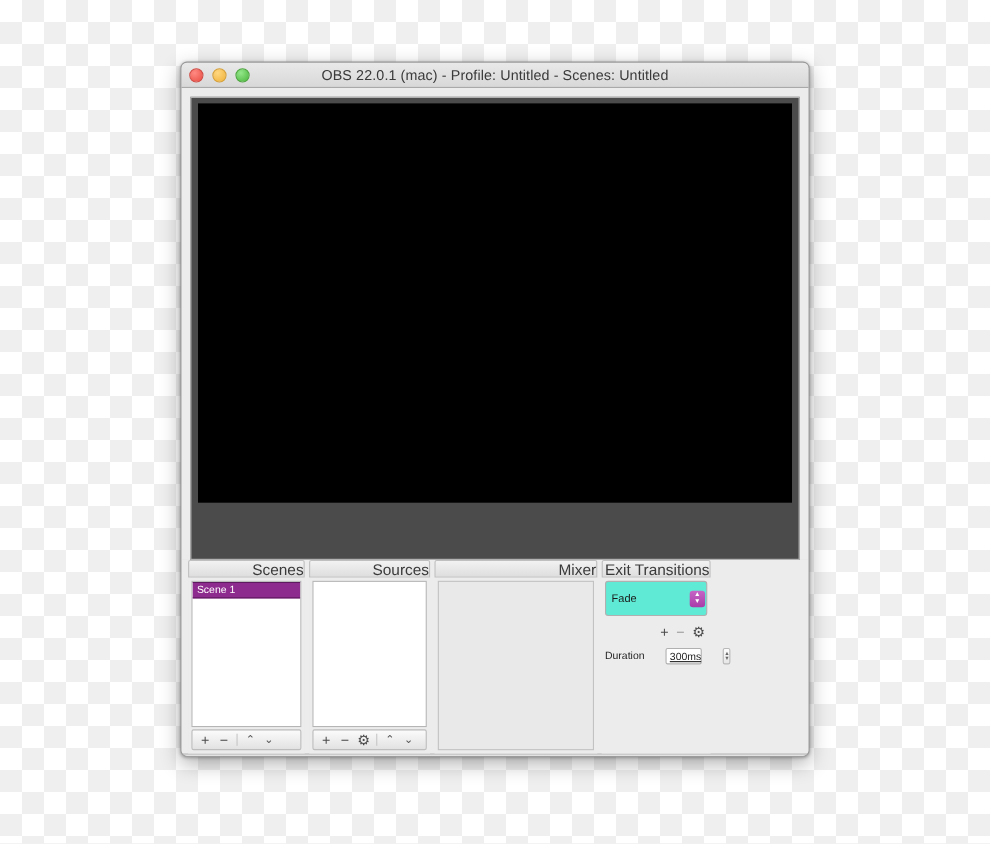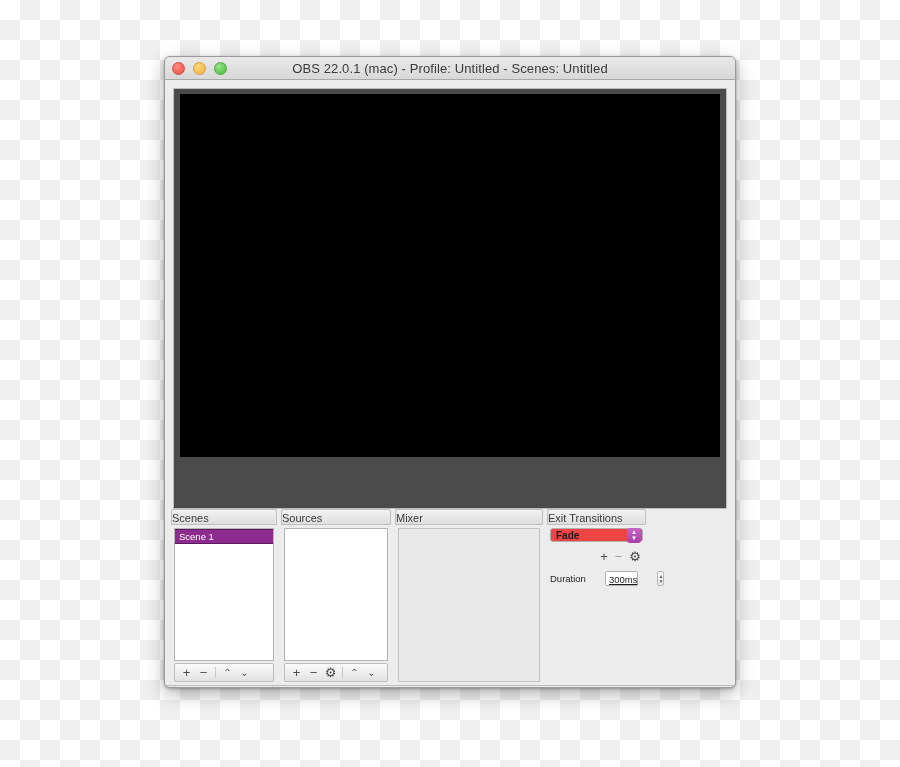--- a/index.html
+++ b/index.html
@@ -110,22 +110,22 @@
   .dock + .dock { margin-left: 4px; }
   .dock-scenes      { width: 106px; }
   .dock-sources     { width: 110px; }
   .dock-mixer       { width: 148px; }
   .dock-transitions { width: 99px; }
   .dock-controls    { width: 99px; }
 
   .dock-title {
     height: 16px;
     line-height: 16px;
-    text-align: left;
-    font-size: 11px;
+    text-align: right;
+    font-size: 14px;
     color: #3a3a3a;
     background: linear-gradient(to bottom, #f2f2f2 0%, #dedede 100%);
     border: 1px solid #bfbfbf;
     border-radius: 2px 2px 0 0;
     box-sizing: border-box;
     user-select: none;
   }
   .dock-body {
     flex: 1;
     display: flex;
@@ -189,28 +189,27 @@
     width: 1px;
     height: 11px;
     background: #c6c6c6;
     margin: 0 3px;
   }
   .chev { font-size: 10px; color: #555; }
 
   
   .combo {
     position: relative;
-    height: 14px;
-    background: #ef4444;
+    height: 32px;
+    background: #5eead4;
     border: 1px solid #b0b0b0;
     border-radius: 3px;
     display: flex;
     align-items: center;
     box-sizing: border-box;
-    font-weight: bold;
   }
   .combo-label {
     font-size: 10px;
     color: #1c1c1c;
     padding-left: 5px;
     flex: 1;
     user-select: none;
   }
   .combo-stepper {
     width: 14px;

